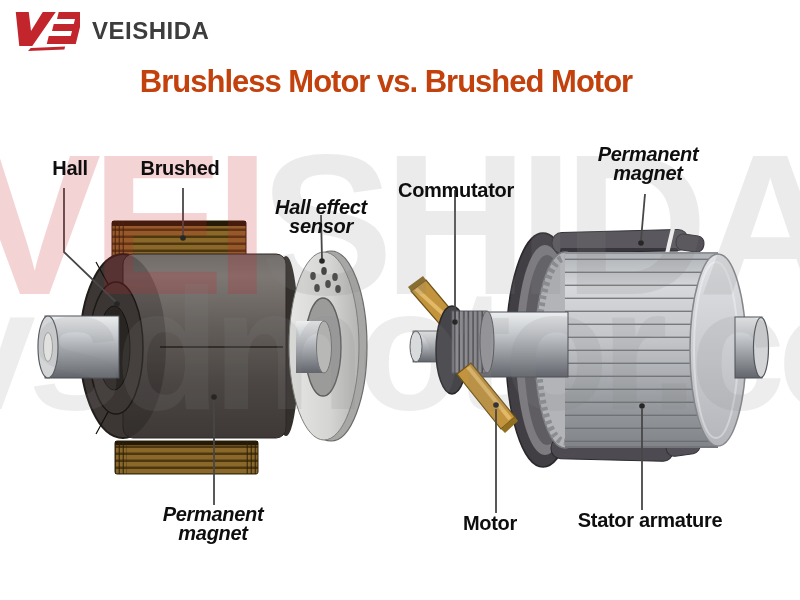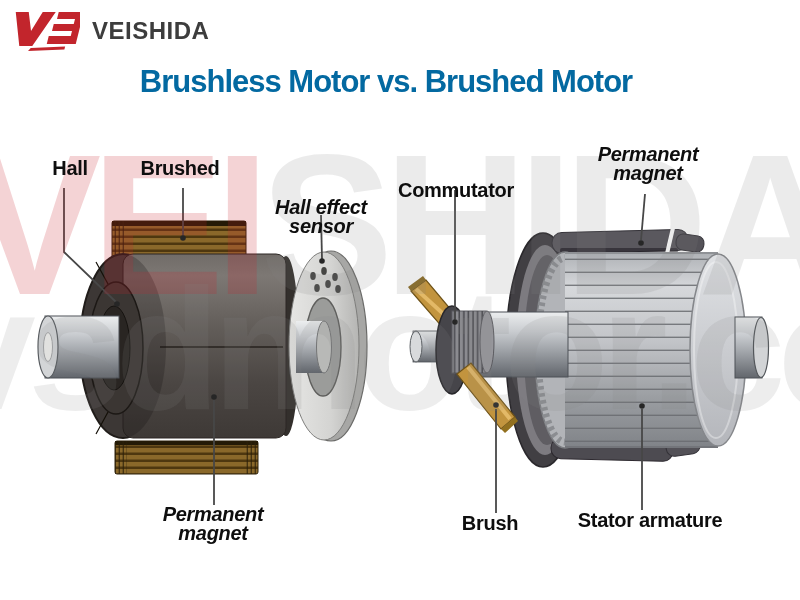--- a/index.html
+++ b/index.html
@@ -10,21 +10,21 @@
   
   .header{position:absolute;left:0;top:0;width:800px;height:56px;z-index:6;}
   .logo-mark{position:absolute;left:8px;top:7px;width:72px;height:44px;}
   .brand{
     position:absolute;left:92px;top:17px;font-size:24px;font-weight:bold;
     color:#3d3d3d;letter-spacing:0.5px;
   }
   
   .title{
     position:absolute;left:0;top:64px;width:772px;text-align:center;z-index:6;
-    font-size:31px;font-weight:bold;color:#0369a1;letter-spacing:-1px;
+    font-size:31px;font-weight:bold;color:#c2410c;letter-spacing:-1px;
   }
   
   .watermark{position:absolute;left:0;top:0;width:800px;height:600px;z-index:4;pointer-events:none;overflow:hidden;}
   .wm-row1{
     position:absolute;left:-60px;width:920px;top:125px;text-align:center;white-space:nowrap;
     font-size:200px;font-weight:bold;line-height:1;letter-spacing:-10px;
   }
   .wm-red{color:rgba(198,36,46,0.20);}
   .wm-gray{color:rgba(128,128,128,0.16);}
   .wm-row2{
@@ -243,14 +243,14 @@
   <div class="wm-row1"><span class="wm-red">VEI</span><span class="wm-gray">SHIDA</span></div>
   <div class="wm-row2">vsdmotor.com</div>
 </div>
 
 <div class="lbl rotor">Hall</div>
 <div class="lbl stator">Brushed</div>
 <div class="lbl wrap hall">Hall effect sensor</div>
 <div class="lbl wrap pm-left">Permanent magnet</div>
 <div class="lbl commutator">Commutator</div>
 <div class="lbl wrap pm-right">Permanent magnet</div>
-<div class="lbl brush">Brush</div>
+<div class="lbl brush">Motor</div>
 <div class="lbl winding">Stator armature</div>
 
 </body></html>

